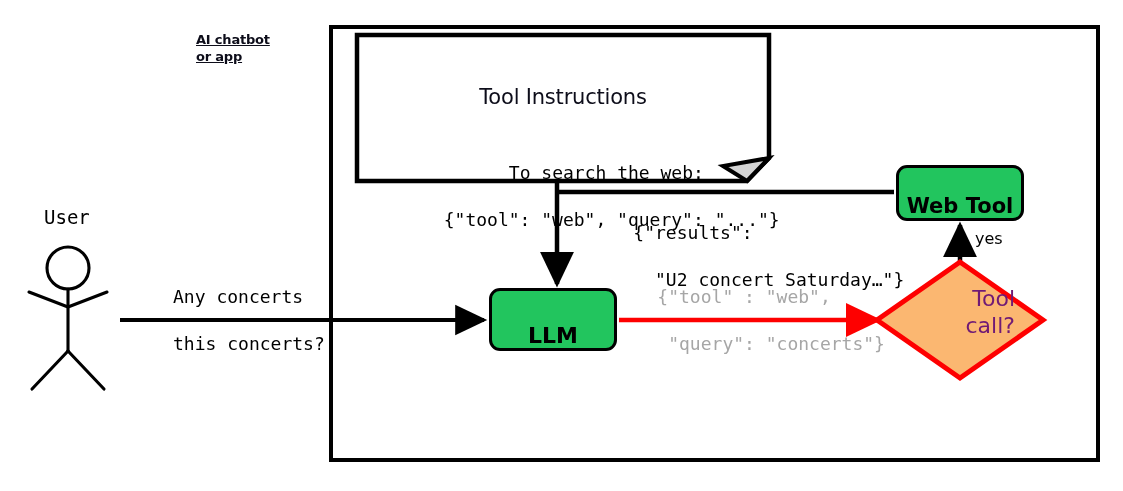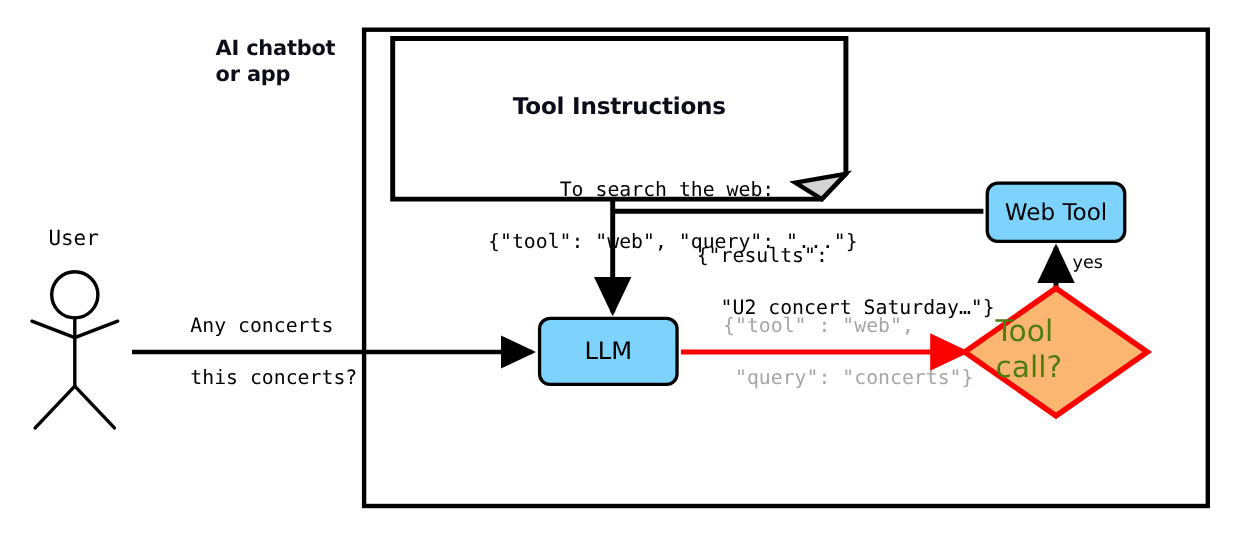--- a/index.html
+++ b/index.html
@@ -24,25 +24,26 @@
   .txt {
     position: absolute;
     white-space: pre;
     line-height: 1.18;
     color: #000000;
   }
   
   #label-ai-chatbot {
     left: 196px;
     top: 32px;
-    font-size: 19px;
+    font-size: 13px;
     font-weight: bold;
     color: #0d0d1a;
     letter-spacing: -0.2px;
     line-height: 1.28;
+    text-decoration: underline;
   }
   #label-user {
     left: 44px;
     top: 206px;
     font-size: 19px;
     font-family: "DejaVu Sans Mono", monospace;
     color: #000;
   }
   #label-user-query {
     left: 108px;
@@ -50,21 +51,21 @@
     font-size: 18px;
     font-family: "DejaVu Sans Mono", monospace;
     line-height: 1.30;
   }
   #label-tool-instructions-title {
     left: 0; right: 0;
     top: 50px;
     width: 100%;
     text-align: center;
     font-size: 21px;
-    font-weight: bold;
+    font-weight: normal;
     color: #0d0d1a;
     letter-spacing: -0.2px;
   }
   #tool-instructions-body {
     left: 0; right: 0;
     top: 103px;
     width: 100%;
     text-align: center;
     font-size: 18px;
     font-family: "DejaVu Sans Mono", monospace;
@@ -95,28 +96,29 @@
   #label-yes {
     left: 975px;
     top: 230px;
     font-size: 16px;
     color: #000;
   }
   
   .node-box {
     position: absolute;
     box-sizing: border-box;
-    background: #7dd3fc;
+    background: #22c55e;
     border: 3.5px solid #000000;
     border-radius: 11px;
     display: flex;
-    align-items: center;
+    align-items: flex-end;
     justify-content: center;
     font-size: 22px;
     color: #000000;
+    font-weight: bold;
   }
   #node-llm {
     left: 489px;
     top: 288px;
     width: 128px;
     height: 63px;
   }
   #node-web-tool {
     left: 896px;
     top: 165px;
@@ -135,23 +137,23 @@
     position: absolute;
     left: 0; top: 0;
     width: 412px;
     height: 146px;
   }
   #node-decision-label {
     position: absolute;
     left: 905px;
     top: 286px;
     width: 110px;
-    text-align: left;
-    font-size: 27px;
-    color: #4d7c0f;
+    text-align: right;
+    font-size: 22px;
+    color: #701a75;
     line-height: 1.22;
   }
 </style>
 </head>
 <body>
 
 <div id="canvas">
 
   <svg id="diagram-svg" viewBox="0 0 1123 491">
     <defs>

